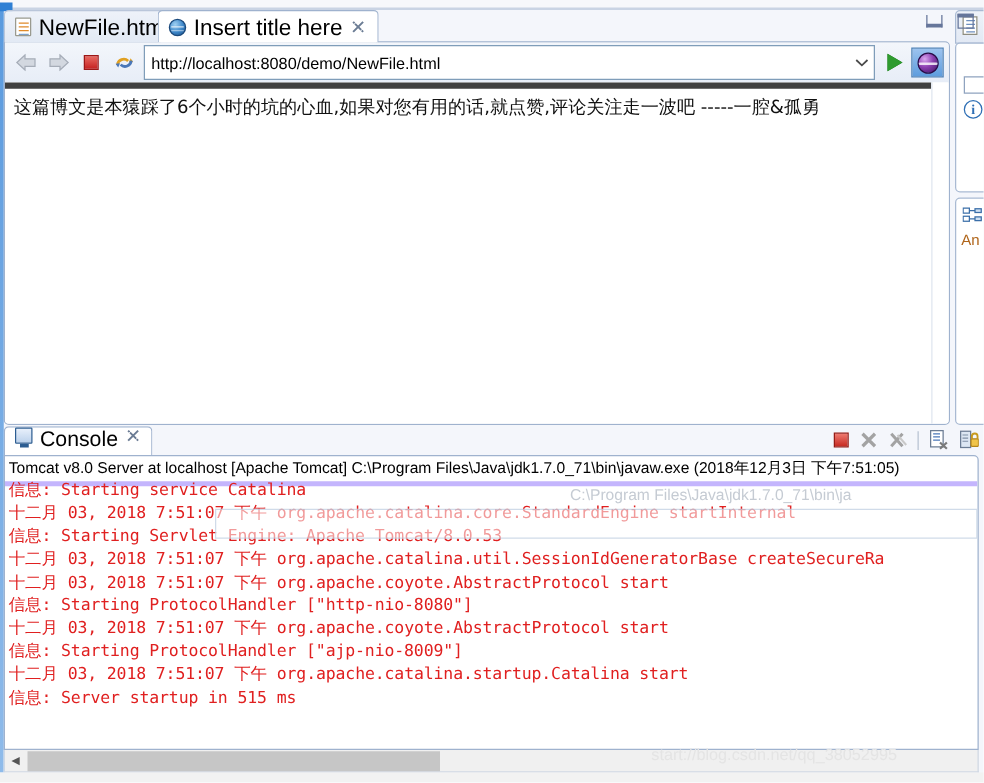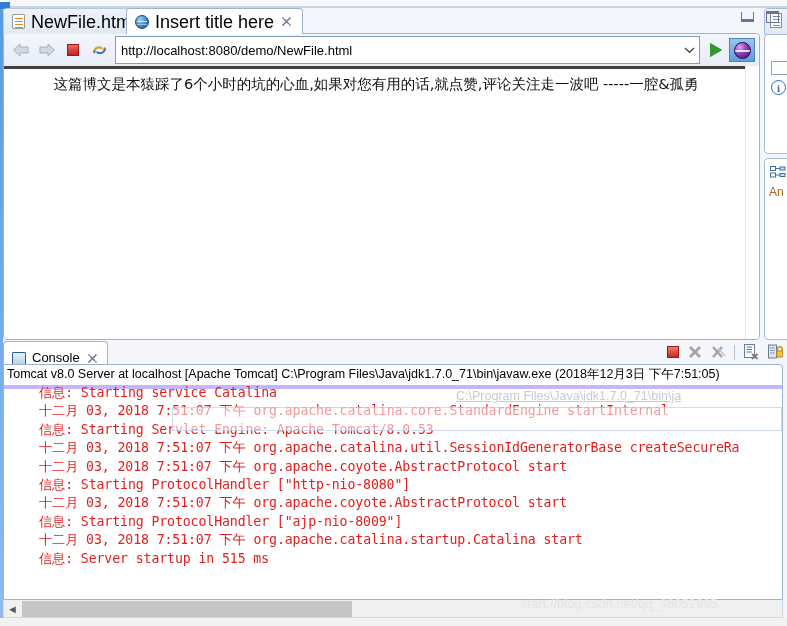--- a/index.html
+++ b/index.html
@@ -193,24 +193,23 @@
   .globe-big::after {
     content:""; position:absolute; left:0px; top:7px; width:15px; height:2px;
     background: rgba(255,255,255,.8);
     border-radius:1px;
   }
 
   
   .page-content {
     position: absolute; left: 0; top: 32px; right: 14px; bottom: 0;
     background: #ffffff;
-    border-top: 3px solid #404040;
+    border-top: 5px solid #404040;
     padding: 6px 4px 0 7px;
     overflow: hidden;
-    text-align: center;
   }
   .page-text {
     font-family: "DejaVu Sans", sans-serif;
     font-size: 14.5px;
     color: #111;
     line-height: 1.35;
     white-space: nowrap;
   }
   
   .page-scroll-gutter {
@@ -264,26 +263,26 @@
     white-space:nowrap;
     text-align:right;
   }
 
   
   .console-tabbar {
     position: absolute; left: 3px; top: 341px; width: 780px; height: 24px;
   }
   .console-tab {
     position:absolute; left:0; top:0; height:24px;
-    display:flex; align-items:flex-end; gap:6px;
+    display:flex; align-items:flex-start; gap:6px;
     padding: 0 8px;
     background:#ffffff;
     border:1px solid #9fb2ce; border-bottom:none;
     border-radius:4px 4px 0 0;
-    font-size:13px; color:#000;
+    font-size:17px; color:#000;
     white-space:nowrap;
   }
   .icon-console {
     width:14px; height:13px; flex:none;
     background: linear-gradient(to bottom,#e8f0fb,#bcd2ec);
     border:1.5px solid #2c5d92;
     border-radius:1px;
     position:relative;
   }
   .icon-console::after{
@@ -320,21 +319,20 @@
     font-size:12.5px;
     color:#000;
     padding: 1px 0 2px 3px;
     white-space:nowrap;
     border-bottom:4px solid #c4b5fd;
   }
   .console-body {
     position:absolute; left:0; top:19px; right:0; bottom:0;
     padding-left:3px;
     overflow:hidden;
-    margin-left:32px;
   }
   .console-line {
     font-family:"DejaVu Sans Mono", monospace;
     font-size:13.2px;
     line-height: 18.4px;
     color:#e02020;
     white-space:nowrap;
     letter-spacing: -0.1px;
   }
   
@@ -348,21 +346,20 @@
     pointer-events:none;
   }
   .ghost-tip-text {
     position:absolute; left:456px; top:389px;
     font-family:"Liberation Sans", sans-serif;
     font-size:12.5px;
     color: rgba(150,160,175,0.55);
     white-space:nowrap;
     z-index:7;
     pointer-events:none;
-    text-decoration:underline;
   }
 
   
   .console-hscroll {
     position:absolute; left:3px; top:600px; width:780px; height:18px;
     background:#f0f0f0;
     border:1px solid #cfd8e4; border-top:none;
     display:flex; align-items:center;
   }
   .hs-arrow-left {

